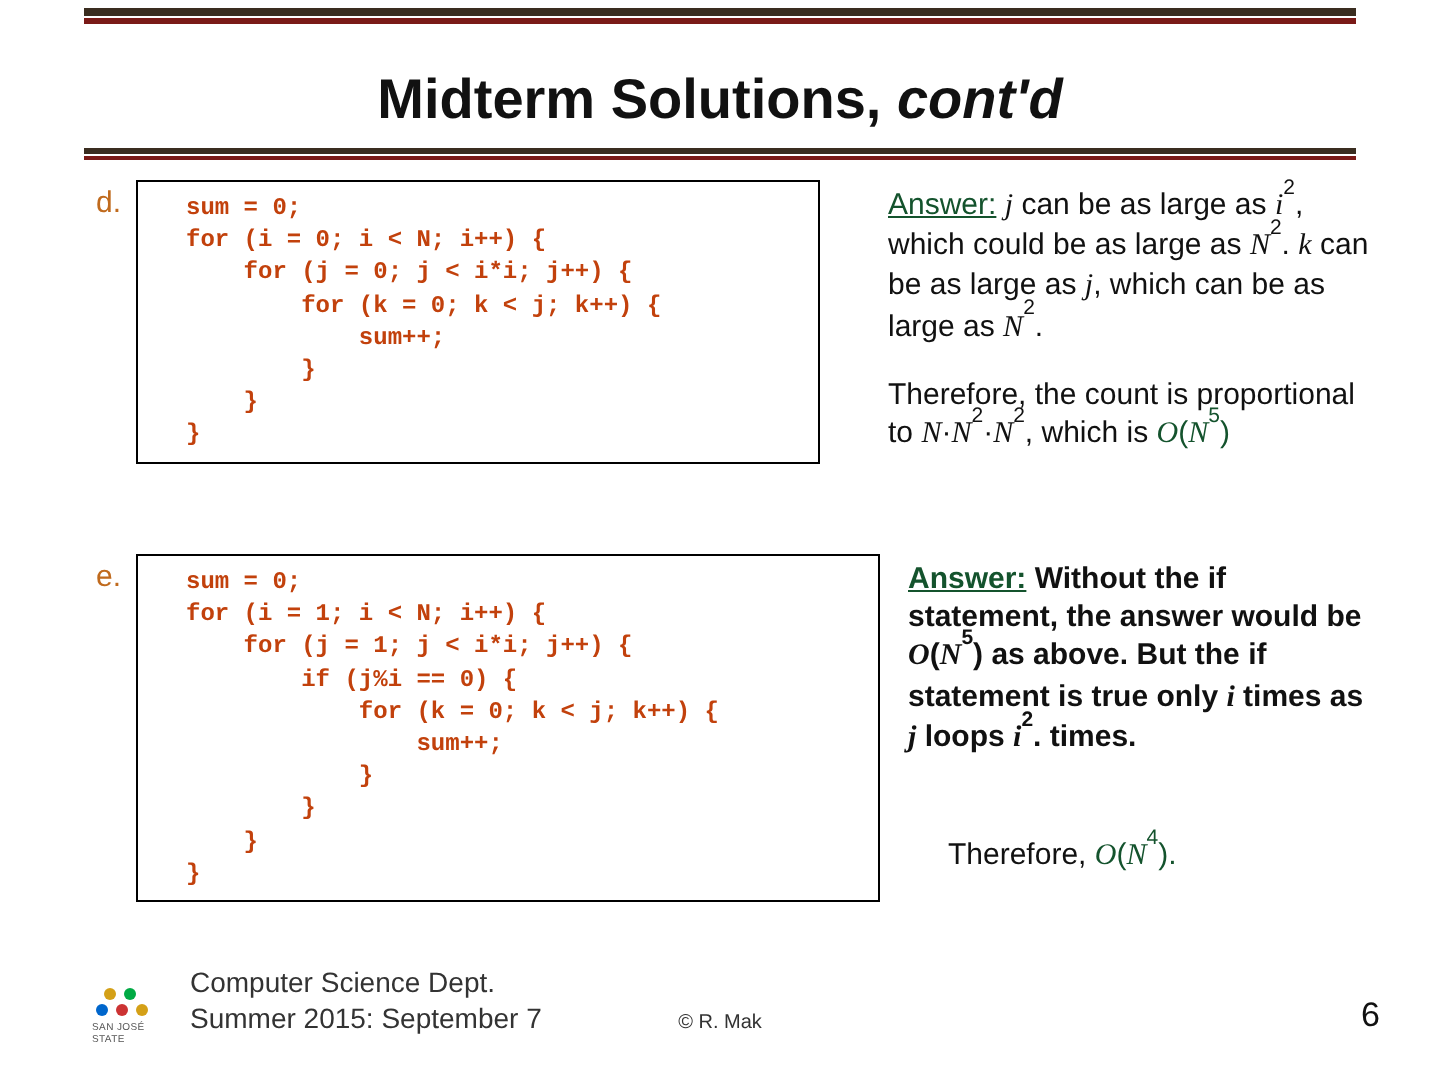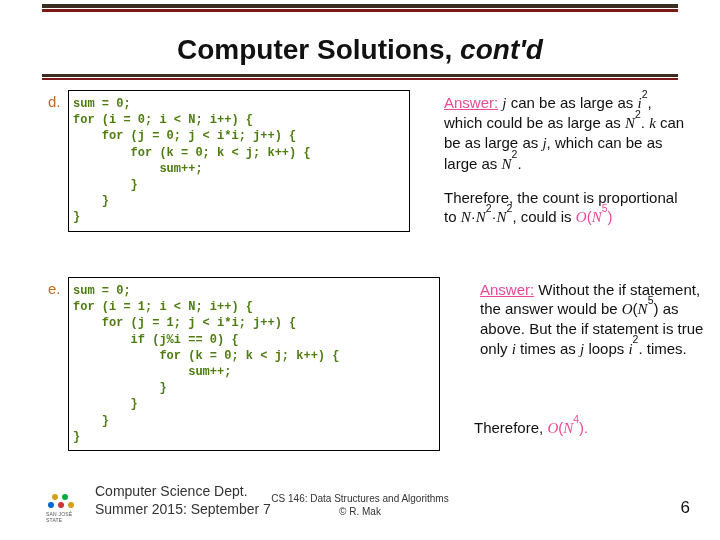--- a/index.html
+++ b/index.html
@@ -27,38 +27,38 @@
   .codebox {
     position: absolute;
     left: 68px;
     border: 1px solid #000;
     background: #fff;
     font-family: "Courier New", Courier, monospace;
     font-size: 12px;
     font-weight: bold;
     line-height: 1.35;
     white-space: pre;
-    padding: 5px 4px;
-    color: #4d7c0f;
+    padding: 5px 24px;
+    color: #c2410c;
   }
   .code-d { top: 90px; width: 342px; }
   .code-e { top: 277px; width: 372px; }
 
   .ans {
     position: absolute;
     font-size: 15px;
     color: #111;
     line-height: 1.28;
   }
   .ans-d1 { top: 93px;  left: 444px; width: 248px; }
   .ans-d2 { top: 188px; left: 444px; width: 248px; }
-  .ans-e1 { top: 280px; left: 480px; width: 230px; }
+  .ans-e1 { top: 280px; left: 454px; width: 230px; font-weight: bold; }
   .ans-e2 { top: 418px; left: 456px; width: 240px; margin-left: 18px; }
 
-  .orange { color: #ec4899; }
+  .orange { color: #14532d; }
   .ital { font-style: italic; font-family: Georgia, 'Times New Roman', serif; }
   sup { font-size: 0.7em; line-height: 0; position: relative; top: -0.4em; }
 
   .ul { text-decoration: underline; }
 
   .footer-left { position: absolute; bottom: 22px; left: 95px; font-size: 14px; color: #333; line-height: 1.25; }
   .footer-mid  { position: absolute; bottom: 22px; left: 0; width: 720px; text-align: center; font-size: 10px; color: #333; line-height: 1.25; }
   .pagenum { position: absolute; bottom: 22px; right: 30px; font-size: 17px; color: #111; }
 
   .logo {
@@ -72,42 +72,42 @@
   .d5 { background:#d4a017; top:10px; left:22px; }
   .logo .txt { position:absolute; top:19px; left:0; font-size:5px; color:#555; letter-spacing:0.2px; }
 </style>
 </head>
 <body>
 
 <div class="hr-top-dark"></div>
 <div class="hr-top-red"></div>
 
 <h1 class="title">
-  <span>Computer Solutions, </span><i>cont'd</i>
+  <span>Midterm Solutions, </span><i>cont'd</i>
 </h1>
 
 <div class="hr-under-dark"></div>
 <div class="hr-under-red"></div>
 
 <div class="label-d">d.</div>
 <pre class="codebox code-d">sum = 0;
 for (i = 0; i &lt; N; i++) {
     for (j = 0; j &lt; i*i; j++) {
         for (k = 0; k &lt; j; k++) {
             sum++;
         }
     }
 }</pre>
 
 <div class="ans ans-d1">
   <span class="orange ul">Answer:</span><span> </span><span class="ital">j</span><span> can be as large as </span><span class="ital">i</span><sup>2</sup><span>, which could be as large as </span><span class="ital">N</span><sup>2</sup><span>. </span><span class="ital">k</span><span> can be as large as </span><span class="ital">j</span><span>, which can be as large as </span><span class="ital">N</span><sup>2</sup><span>.</span>
 </div>
 
 <div class="ans ans-d2">
-  <span>Therefore, the count is proportional to </span><span class="ital">N</span><span>·</span><span class="ital">N</span><sup>2</sup><span>·</span><span class="ital">N</span><sup>2</sup><span>, could is </span><span class="ital orange">O</span><span class="orange">(</span><span class="ital orange">N</span><sup class="orange">5</sup><span class="orange">)</span>
+  <span>Therefore, the count is proportional to </span><span class="ital">N</span><span>·</span><span class="ital">N</span><sup>2</sup><span>·</span><span class="ital">N</span><sup>2</sup><span>, which is </span><span class="ital orange">O</span><span class="orange">(</span><span class="ital orange">N</span><sup class="orange">5</sup><span class="orange">)</span>
 </div>
 
 <div class="label-e">e.</div>
 <pre class="codebox code-e">sum = 0;
 for (i = 1; i &lt; N; i++) {
     for (j = 1; j &lt; i*i; j++) {
         if (j%i == 0) {
             for (k = 0; k &lt; j; k++) {
                 sum++;
             }
@@ -130,16 +130,16 @@
     <div class="dot d4"></div>
     <div class="dot d5"></div>
   <div class="txt">SAN JOSÉ STATE</div>
 </div>
 
 <div class="footer-left">
   <span>Computer Science Dept.</span><br>
   <span>Summer 2015: September 7</span>
 </div>
 <div class="footer-mid">
-  <span>CS 146: Data Structures and Algorithms</span><br>
+  <br>
   <span>© R. Mak</span>
 </div>
 <div class="pagenum">6</div>
 
 </body></html>

